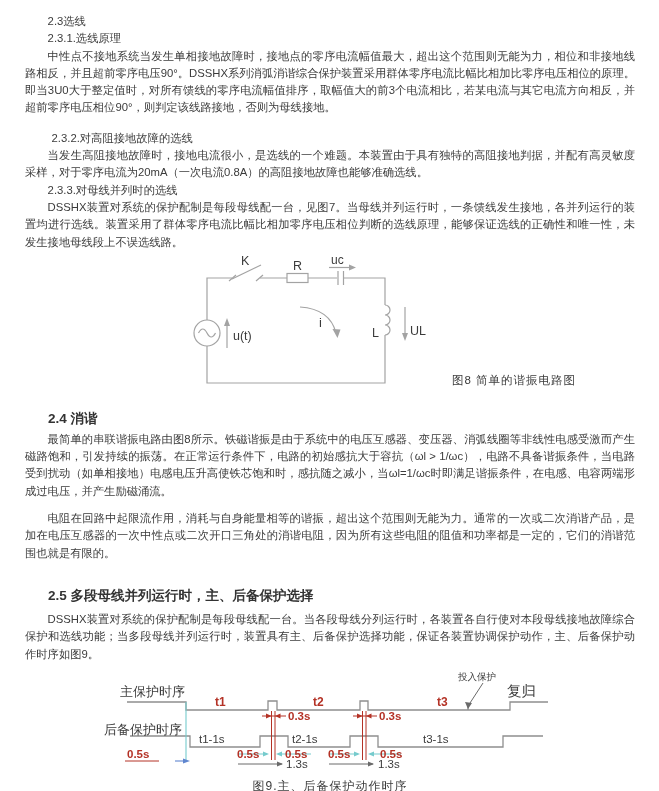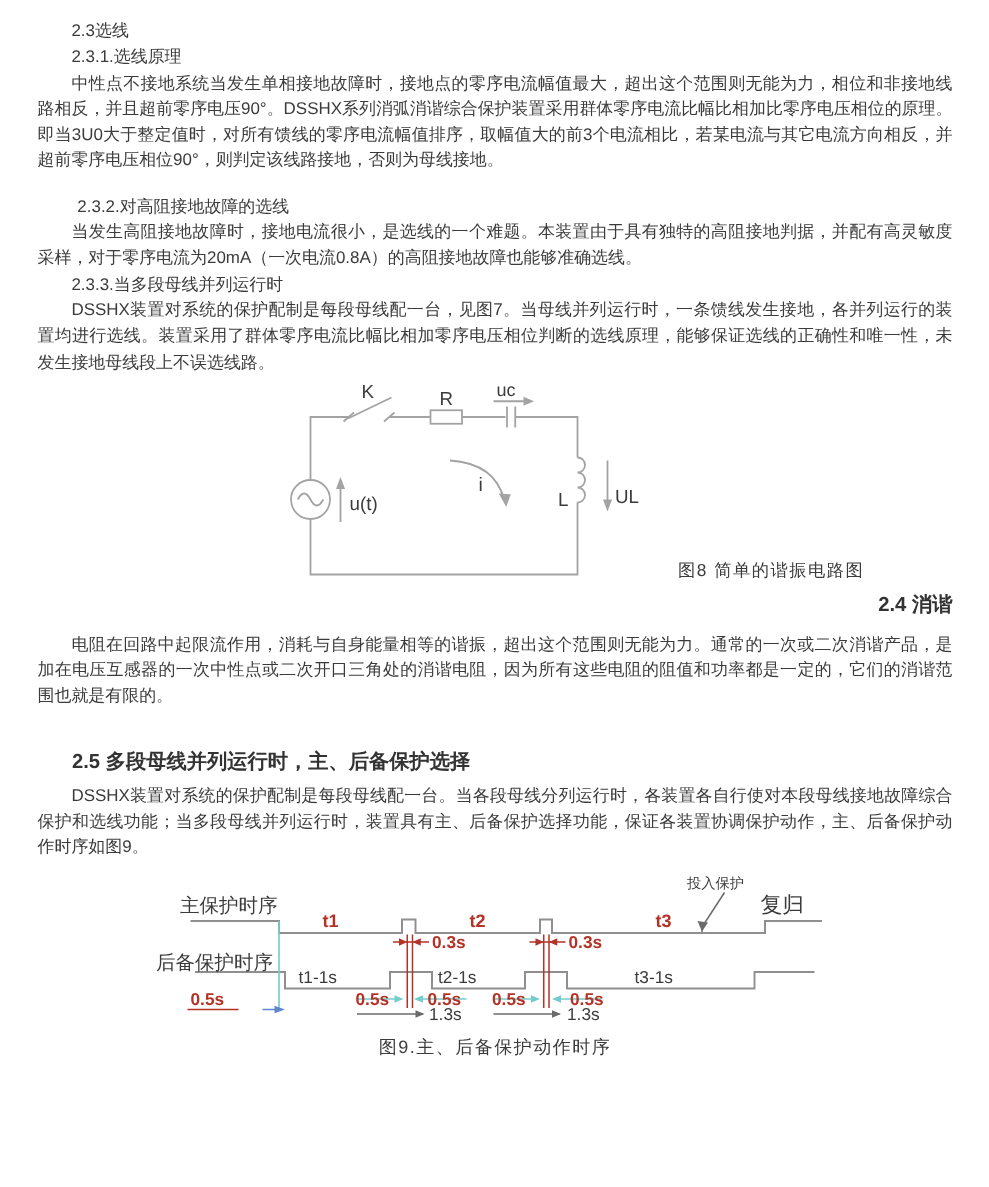--- a/index.html
+++ b/index.html
@@ -7,21 +7,21 @@
     position:relative; width:659px; height:791px; background:#fff;
     font-family:"Liberation Sans","DejaVu Sans",sans-serif;
     color:#3b3b3b; overflow:hidden;
   }
   .content { position:absolute; left:0; top:0; right:0; padding:13px 24px 0 25px; }
   p { margin:0; }
   .sec   { font-size:11.3px; line-height:17.3px; text-indent:2em; text-align:left; }
   .sec-deep { text-indent:2.35em; margin-top:13px; }
   .body  { font-size:11.3px; line-height:17.3px; text-indent:2em; text-align:justify; }
   .h2    { font-size:13.5px; font-weight:bold; line-height:18px; text-indent:1.7em; color:#333; }
-  .h24   { margin-top:4px; margin-bottom:3px;text-align:right; }
+  .h24   { margin-top:20px; margin-bottom:3px; }
   .h25   { margin-top:25px; margin-bottom:6px; }
   .p5m   { margin-top:10px; }
   .fig8  { position:relative; height:139px; }
   .fig8 svg { position:absolute; left:125px; top:0; }
   .fig8-caption { position:absolute; left:427px; top:122px; font-size:11.5px; letter-spacing:1px; color:#3b3b3b; }
   .fig9  { position:relative; height:106px; margin-top:5px; }
   .fig9 svg { position:absolute; left:70px; top:0; }
   .fig9-caption { text-align:center; font-size:12px; letter-spacing:1px; margin-top:4px; color:#3b3b3b; }
   
   text { font-family:"Liberation Sans","DejaVu Sans",sans-serif; fill:#3b3b3b; }
@@ -41,21 +41,21 @@
 <body>
 
 <div class="page">
   <div class="content">
 
     <p class="sec">2.3选线</p>
     <p class="sec">2.3.1.选线原理</p>
     <p class="body">中性点不接地系统当发生单相接地故障时，接地点的零序电流幅值最大，超出这个范围则无能为力，相位和非接地线路相反，并且超前零序电压90°。DSSHX系列消弧消谐综合保护装置采用群体零序电流比幅比相加比零序电压相位的原理。即当3U0大于整定值时，对所有馈线的零序电流幅值排序，取幅值大的前3个电流相比，若某电流与其它电流方向相反，并超前零序电压相位90°，则判定该线路接地，否则为母线接地。</p>
     <p class="sec sec-deep">2.3.2.对高阻接地故障的选线</p>
     <p class="body">当发生高阻接地故障时，接地电流很小，是选线的一个难题。本装置由于具有独特的高阻接地判据，并配有高灵敏度采样，对于零序电流为20mA（一次电流0.8A）的高阻接地故障也能够准确选线。</p>
-    <p class="sec">2.3.3.当多段母线并列运行时</p>
+    <p class="sec">2.3.3.对母线并列时的选线</p>
     <p class="body">DSSHX装置对系统的保护配制是每段母线配一台，见图7。当母线并列运行时，一条馈线发生接地，各并列运行的装置均进行选线。装置采用了群体零序电流比幅比相加零序电压相位判断的选线原理，能够保证选线的正确性和唯一性，未发生接地母线段上不误选线路。</p>
 
     <div class="fig8">
       <svg width="460" height="140" viewBox="0 0 460 140">
 
         <path class="cktline" d="M 57 95 L 57 132 L 235 132 L 235 84 M 57 69 L 57 27 L 82 27 M 110 27 L 137 27 M 158 27 L 187 27 M 193.5 27 L 235 27 L 235 54"></path>
 
         <g>
           <path class="cktline" d="M 82 28 L 111 14"></path>
           <path class="cktline" d="M 79 30 L 86 24 M 106 30 L 113 24"></path>
@@ -99,20 +99,21 @@
         <text x="181" y="13" font-size="12">uc</text>
         <text x="83" y="89" font-size="12.5">u(t)</text>
         <text x="169" y="76" font-size="13">i</text>
         <text x="222" y="86" font-size="12.5">L</text>
         <text x="260" y="84" font-size="12.5">UL</text>
       </svg>
       <span class="fig8-caption">图8 简单的谐振电路图</span>
     </div>
 
     <p class="h2 h24">2.4 消谐</p>
+    <p class="body">最简单的串联谐振电路由图8所示。铁磁谐振是由于系统中的电压互感器、变压器、消弧线圈等非线性电感受激而产生磁路饱和，引发持续的振荡。在正常运行条件下，电路的初始感抗大于容抗（ωl &gt; 1/ωc），电路不具备谐振条件，当电路受到扰动（如单相接地）电感电压升高使铁芯饱和时，感抗随之减小，当ωl=1/ωc时即满足谐振条件，在电感、电容两端形成过电压，并产生励磁涌流。</p>
     <p class="body p5m">电阻在回路中起限流作用，消耗与自身能量相等的谐振，超出这个范围则无能为力。通常的一次或二次消谐产品，是加在电压互感器的一次中性点或二次开口三角处的消谐电阻，因为所有这些电阻的阻值和功率都是一定的，它们的消谐范围也就是有限的。</p>
     <p class="h2 h25">2.5 多段母线并列运行时，主、后备保护选择</p>
     <p class="body">DSSHX装置对系统的保护配制是每段母线配一台。当各段母线分列运行时，各装置各自行使对本段母线接地故障综合保护和选线功能；当多段母线并列运行时，装置具有主、后备保护选择功能，保证各装置协调保护动作，主、后备保护动作时序如图9。</p>
 
     <div class="fig9">
       <svg width="470" height="110" viewBox="0 0 470 110">
 
         <path class="gwave" d="M 32 34 H 91 V 42 H 173 V 33 H 182 V 42 H 265 V 33 H 273 V 42 H 415 V 34 H 453"></path>
         <path class="gwave" d="M 373 42 V 38"></path>
         <path class="gwave" d="M 35 68 H 95 V 79 H 165 V 68 H 193 V 79 H 255 V 68 H 283 V 79 H 408 V 68 H 448"></path>

